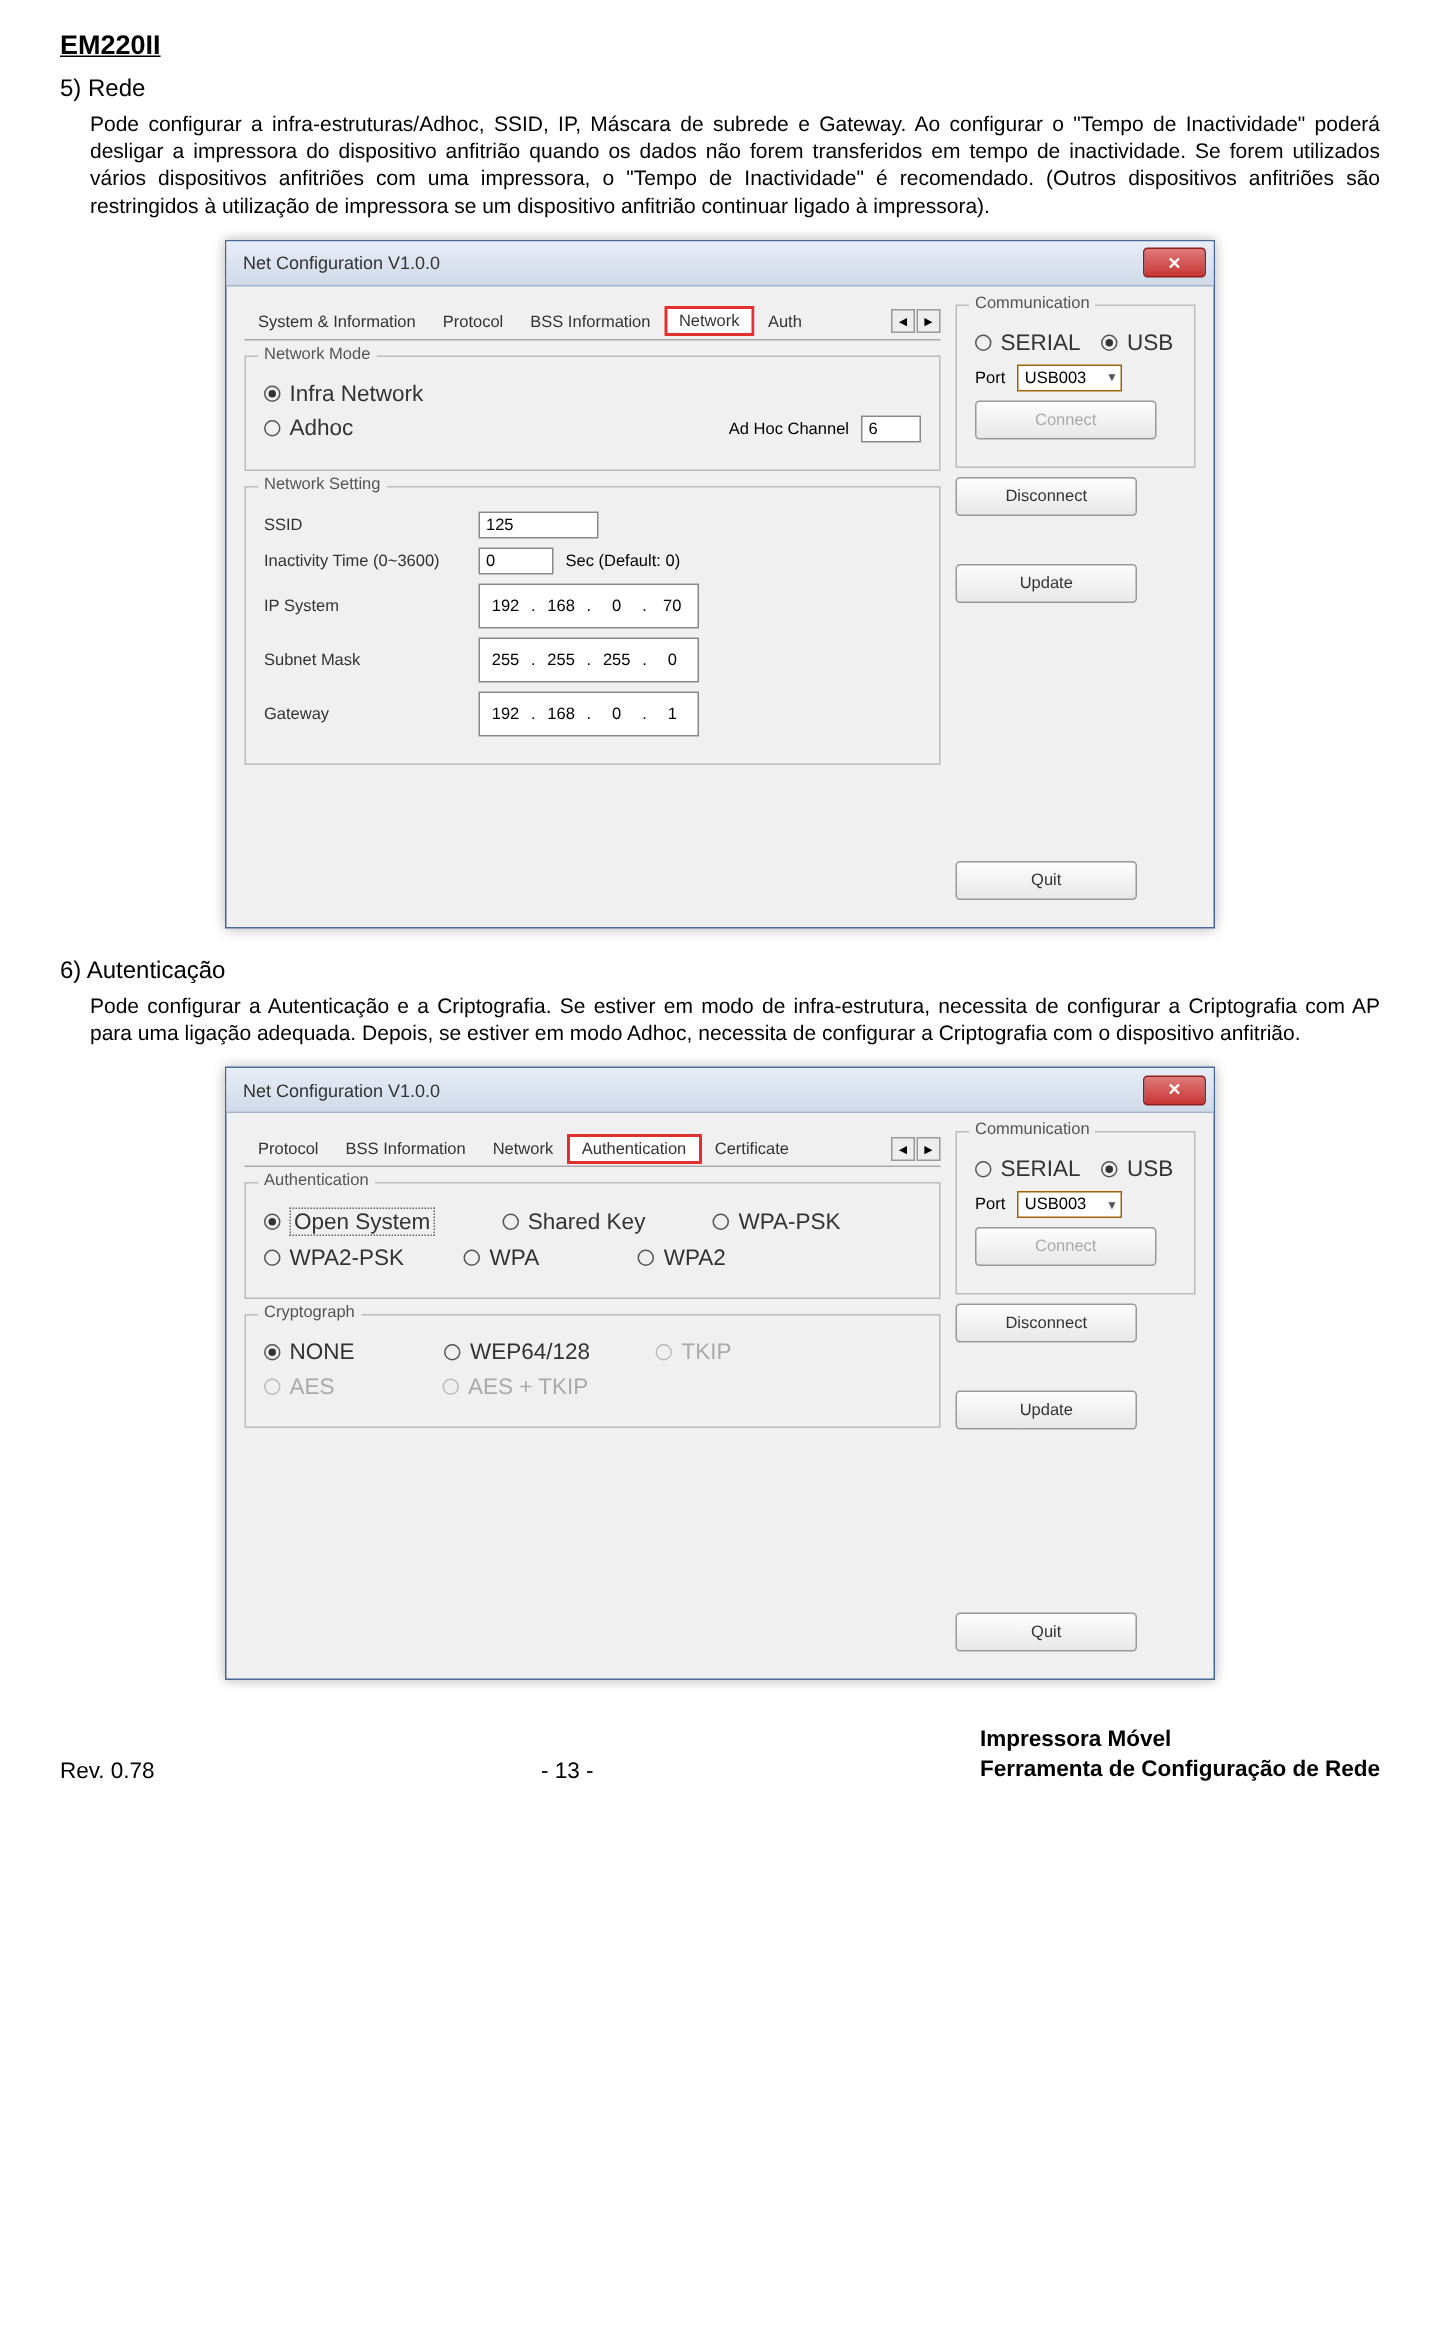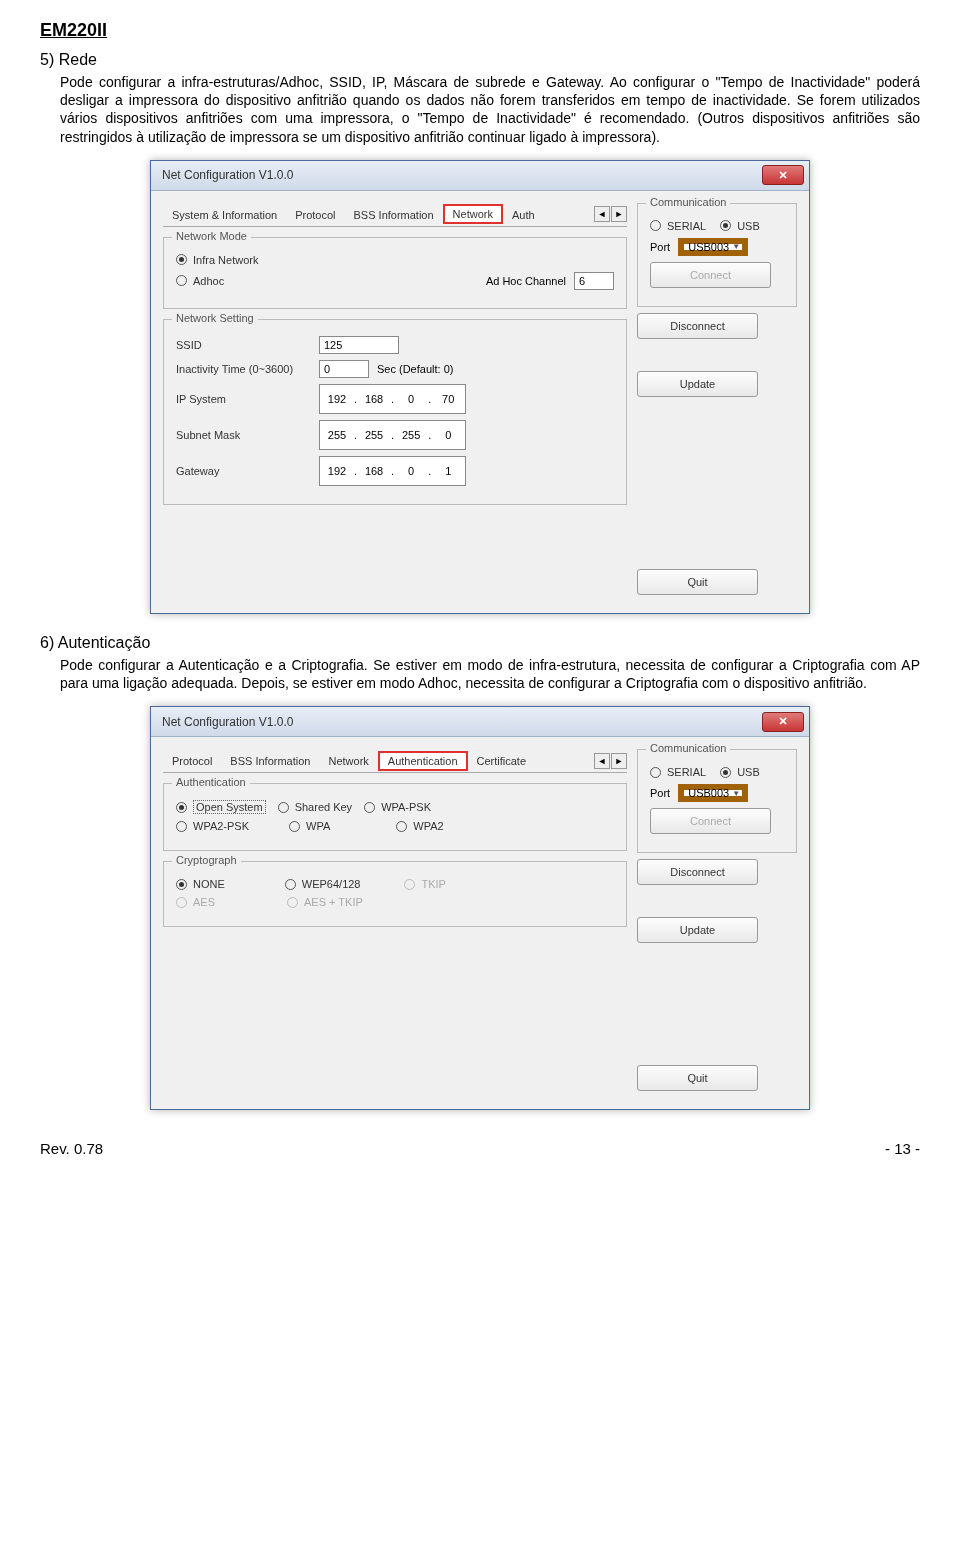--- a/index.html
+++ b/index.html
@@ -18,33 +18,33 @@
 
 .tabbar { display: flex; align-items: center; border-bottom: 1px solid #aaa; height: 24px; background: #f0f0f0; position: relative; }
 .tab { padding: 3px 8px; font-size: 11px; color: #333; border: 1px solid transparent; border-bottom: none; background: #f0f0f0; white-space: nowrap; }
 .tab.highlight { border: 2px solid #e03030; background: #fff; font-weight: normal; padding: 2px 8px; }
 .tabnav { display: flex; margin-left: auto; }
 .tabnav span { width: 16px; height: 16px; border: 1px solid #999; background: #eee; display: flex; align-items: center; justify-content: center; font-size: 9px; margin-left: 1px; }
 
 .grp { border: 1px solid #bbb; margin-top: 10px; padding: 10px 12px 12px; position: relative; background: #f0f0f0; }
 .grp-title { position: absolute; top: -8px; left: 8px; background: #f0f0f0; padding: 0 4px; font-size: 11px; color: #555; }
 .row { display: flex; align-items: center; margin: 6px 0; font-size: 11px; gap: 8px; }
-.radio { display: flex; align-items: center; gap: 6px; font-size: 11px; color: #333; }
+.radio { display: flex; align-items: center; gap: 6px; font-size: 15px; color: #333; }
 .radio .dot { width: 11px; height: 11px; border: 1px solid #555; border-radius: 50%; display: flex; align-items: center; justify-content: center; }
 .radio .dot.sel::after { content: ""; width: 5px; height: 5px; background: #333; border-radius: 50%; }
 .radio.dis { color: #aaa; }
 .radio.dis .dot { border-color: #bbb; }
 .label { width: 135px; font-size: 11px; color: #333; }
 .input { border: 1px solid #888; background: #fff; padding: 1px 4px; font-size: 11px; height: 18px; }
 .ipset { display: flex; align-items: center; border: 1px solid #888; background: #fff; height: 30px; }
 .ipset span { width: 34px; text-align: center; font-size: 11px; }
 .ipset b { font-weight: normal; }
 .btn { width: 121px; height: 26px; border: 1px solid #999; background: linear-gradient(#fdfdfd, #e8e8e8); display: flex; align-items: center; justify-content: center; font-size: 11px; color: #333; margin: 6px 0; border-radius: 3px; }
 .btn.dis { color: #aaa; }
-.select { border: 6px solid #a16207; background: #fff; height: 18px; display: flex; align-items: center; padding: 0 4px; font-size: 11px; position: relative; width: 70px; }
+.select { border: 1px solid #a16207; background: #fff; height: 18px; display: flex; align-items: center; padding: 0 4px; font-size: 11px; position: relative; width: 70px; }
 .select::after { content: "▼"; position: absolute; right: 2px; font-size: 8px; color: #555; }
 
 .footer { display: flex; justify-content: space-between; align-items: flex-end; margin-top: 30px; }
 .footer .rev { font-size: 15px; }
 .footer .page { font-size: 15px; }
 .footer .prod { font-size: 15px; font-weight: bold; line-height: 1.3; }
 </style>
 </head>
 <body>
 
@@ -192,21 +192,21 @@
         <div class="tab highlight">Authentication</div>
         <div class="tab">Certificate</div>
         <div class="tabnav">
           <span>◄</span>
           <span>►</span>
         </div>
       </div>
 
       <div class="grp">
         <div class="grp-title">Authentication</div>
-        <div class="row" style="gap:12px">
+        <div class="row" style="gap:45px">
           <div class="radio">
               <span class="dot sel"></span>
               <span style="border:1px dotted #666;padding:0 2px">Open System</span>
             </div>
           <div class="radio">
               <span class="dot"></span>
               <span>Shared Key</span>
             </div>
           <div class="radio">
               <span class="dot"></span>
@@ -283,13 +283,17 @@
       <div class="btn">Update</div>
       <div style="height:110px"></div>
       <div class="btn">Quit</div>
     </div>
   </div>
 </div>
 
 <div class="footer">
   <div class="rev">Rev. 0.78</div>
   <div class="page">- 13 -</div>
+  <div class="prod">
+    <div>Impressora Móvel</div>
+    <div>Ferramenta de Configuração de Rede</div>
+  </div>
 </div>
 
 </body></html>

